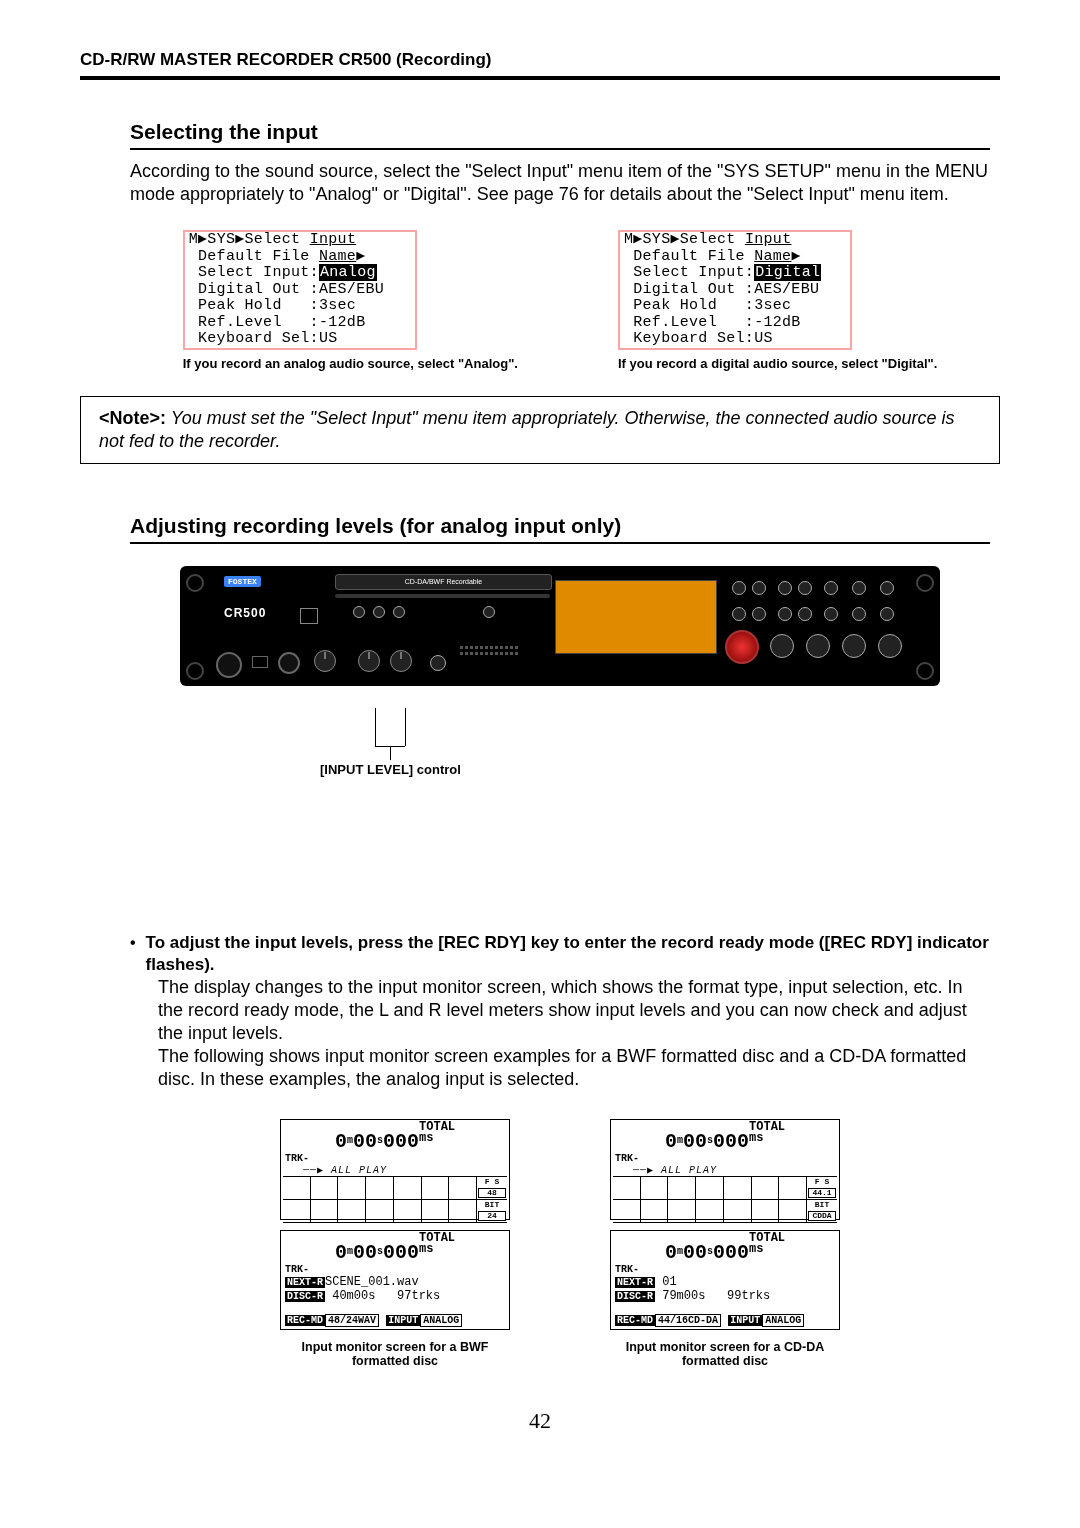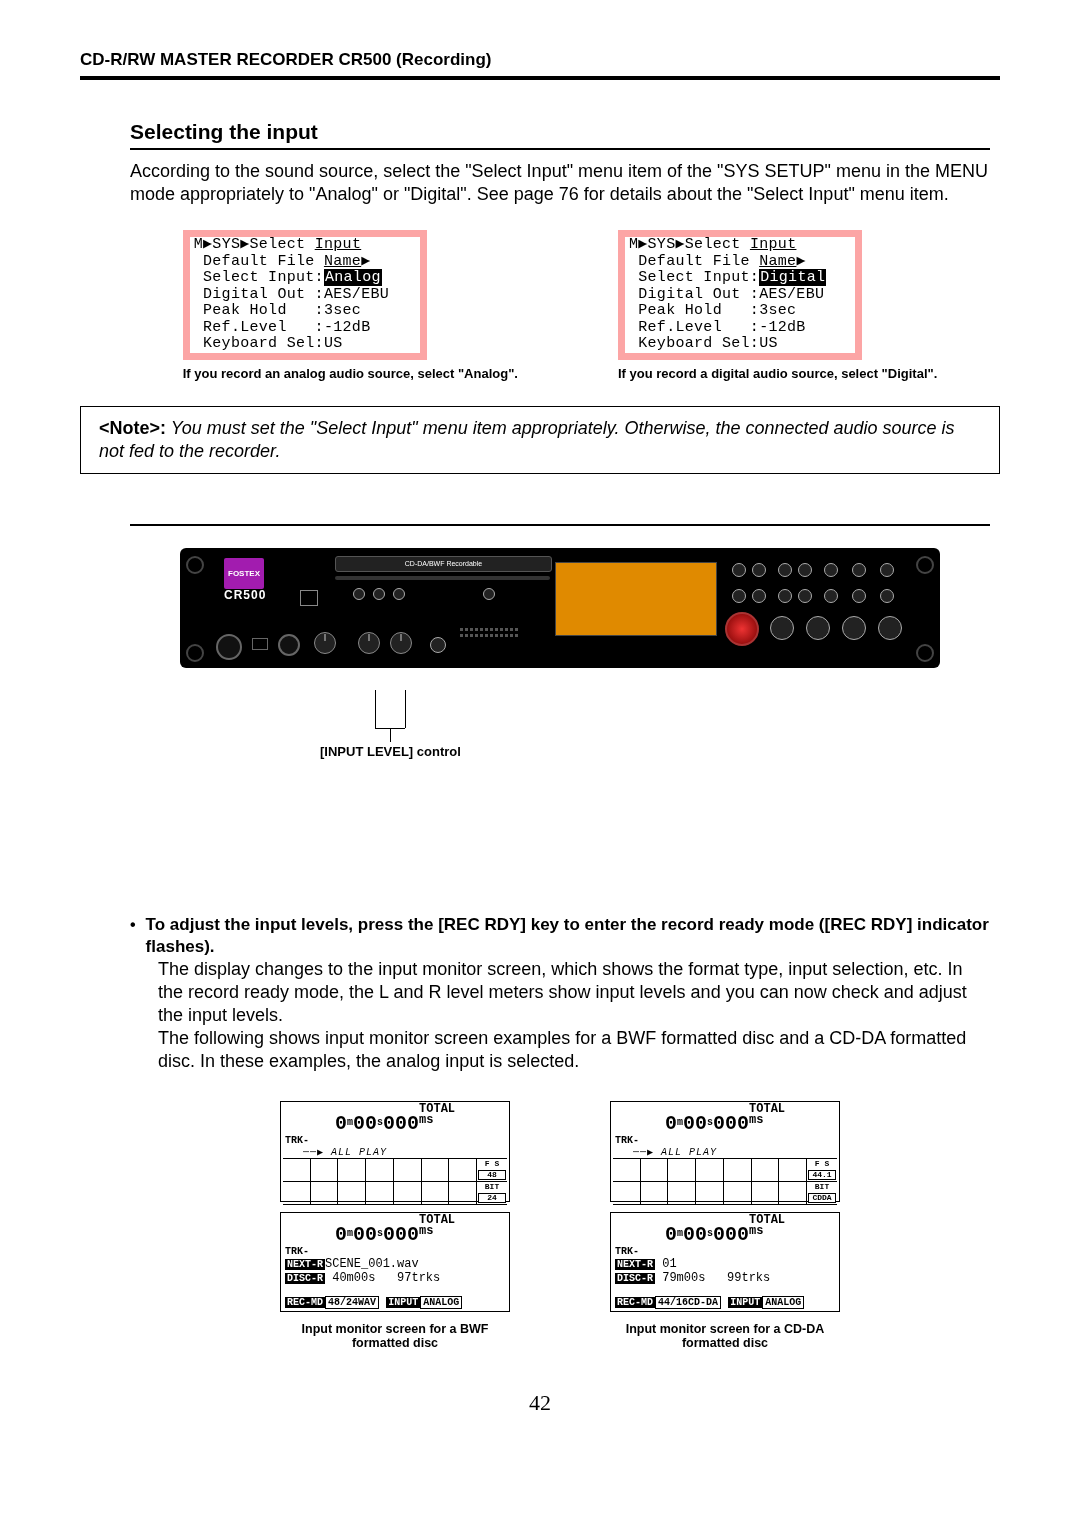--- a/index.html
+++ b/index.html
@@ -44,21 +44,21 @@
     line-height: 1.28;
   }
   .lcd-row {
     display: flex;
     gap: 100px;
     justify-content: center;
     margin: 24px 0 10px 0;
   }
   .lcd {
     width: 230px;
-    border: 7px solid #fca5a5;
+    border: 2px solid #fca5a5;
   }
   .lcd-line {
     font-family: "Courier New", monospace;
     font-size: 15px;
     line-height: 1.1;
     padding: 0 4px;
     white-space: pre;
     letter-spacing: 0.3px;
   }
   .inv {
@@ -104,22 +104,22 @@
     color: #fff;
     font-size: 7px;
     margin-top: 22px;
   }
   .screw {
     position: absolute; width: 14px; height: 14px;
     border: 2px solid #444; border-radius: 50%;
   }
   .logo {
     position:absolute; left:44px; top:10px;
-    background:#a21caf; font-size:8px; padding:11px 4px;
-    font-weight:bold; border-radius:2px;
+    background:#3b82f6; font-size:8px; padding:1px 4px;
+    font-weight:bold; border-radius:2px;font-family:Liberation Mono, monospace;
   }
   .model {
     position:absolute; left:44px; top:40px;
     font-size:12px; font-weight:bold; letter-spacing:1px;
   }
   .disc-logo {
     position:absolute; left:120px; top:42px;
     border:1px solid #888; width:16px; height:14px;
   }
   .cd-slot {
@@ -250,20 +250,21 @@
     </div>
   </div>
 
   <div class="note-box">
     <div class="body">
       <span class="note-label">&lt;Note&gt;:</span><span> You must set the "Select Input" menu item appropriately. Otherwise, the connected audio source is not fed to the recorder.</span>
     </div>
   </div>
 
   <div class="indent">
+    <div class="section-title">Adjusting recording levels (for analog input only)</div>
     <hr class="section-rule">
 
     <div class="panel-wrap">
       <div class="callout" style="left:110px; top:0;">[PHONES] control</div>
       <div class="leader" style="left:165px; top:16px; height:90px;"></div>
       <div class="callout" style="left:370px; top:0;">[REC RDY] key</div>
       <div class="leader" style="left:397px; top:16px; height:66px;"></div>
 
       <div class="panel">
         <div class="screw" style="left:6px; top:8px;"></div>

